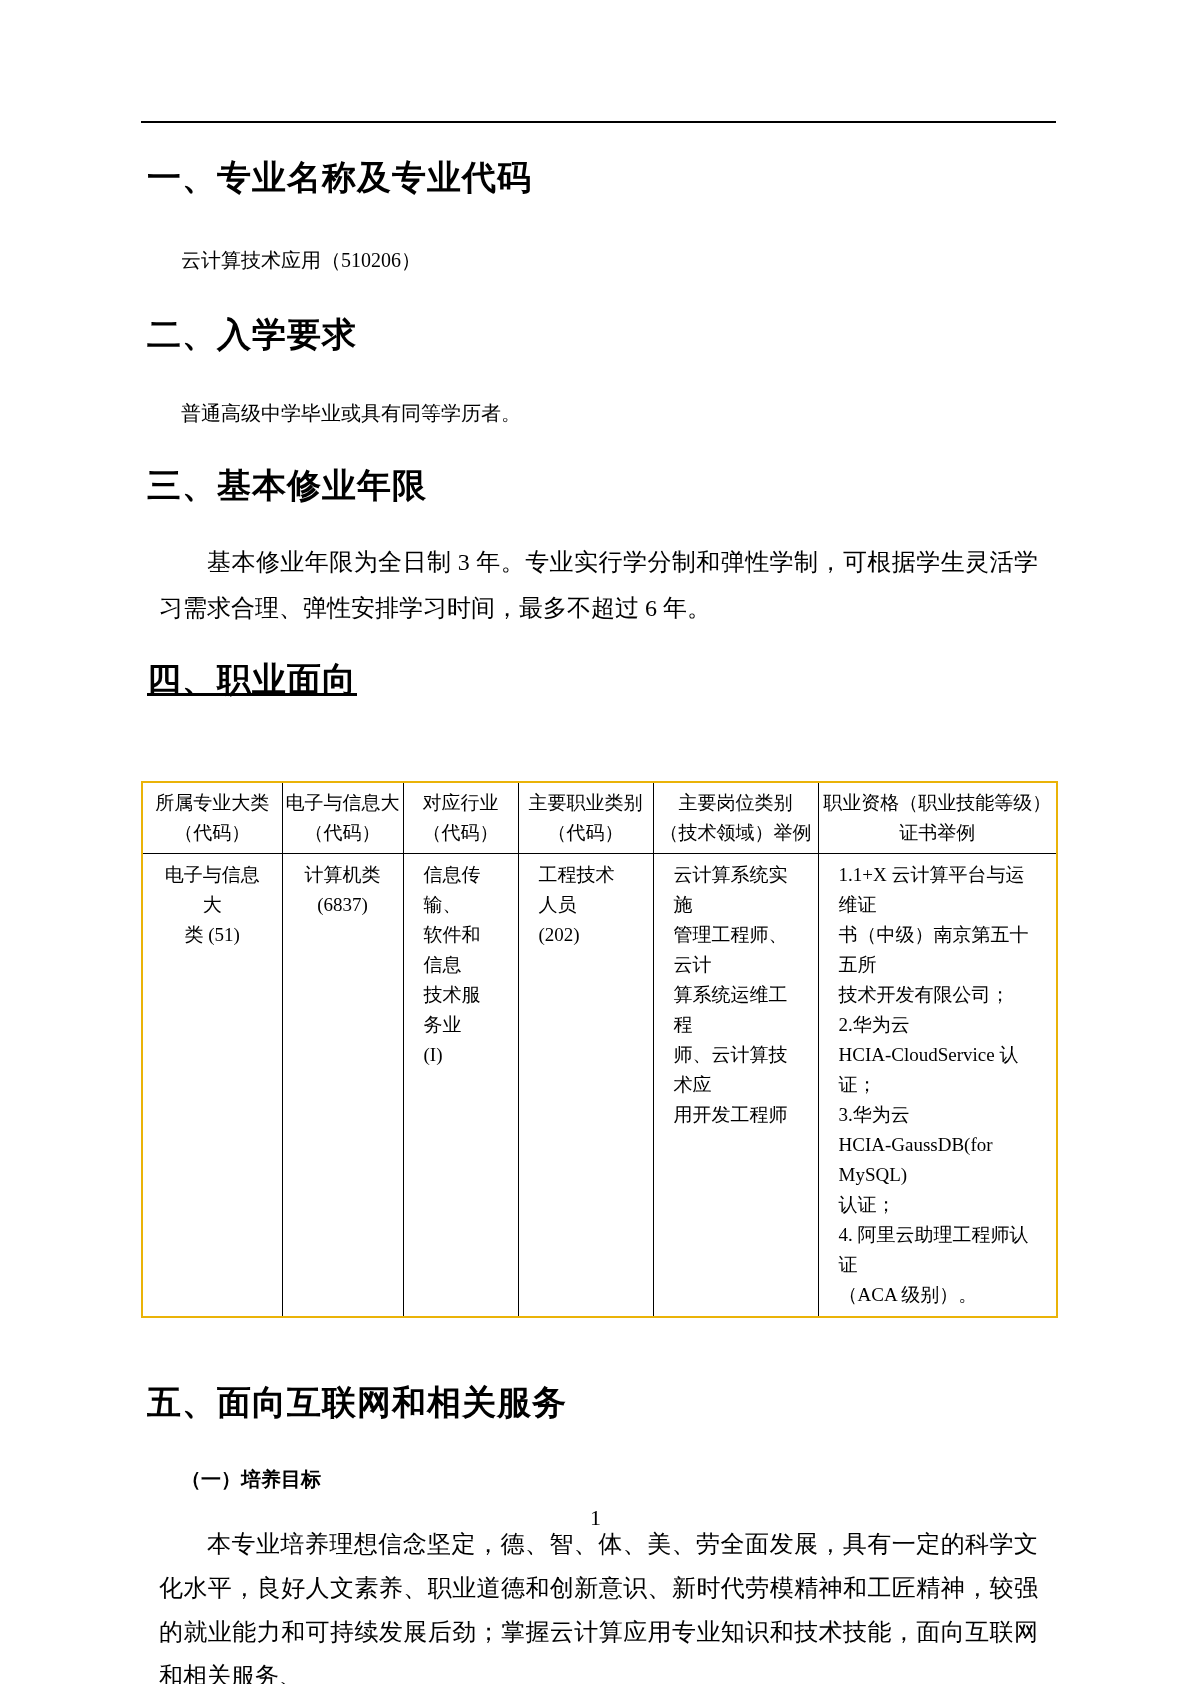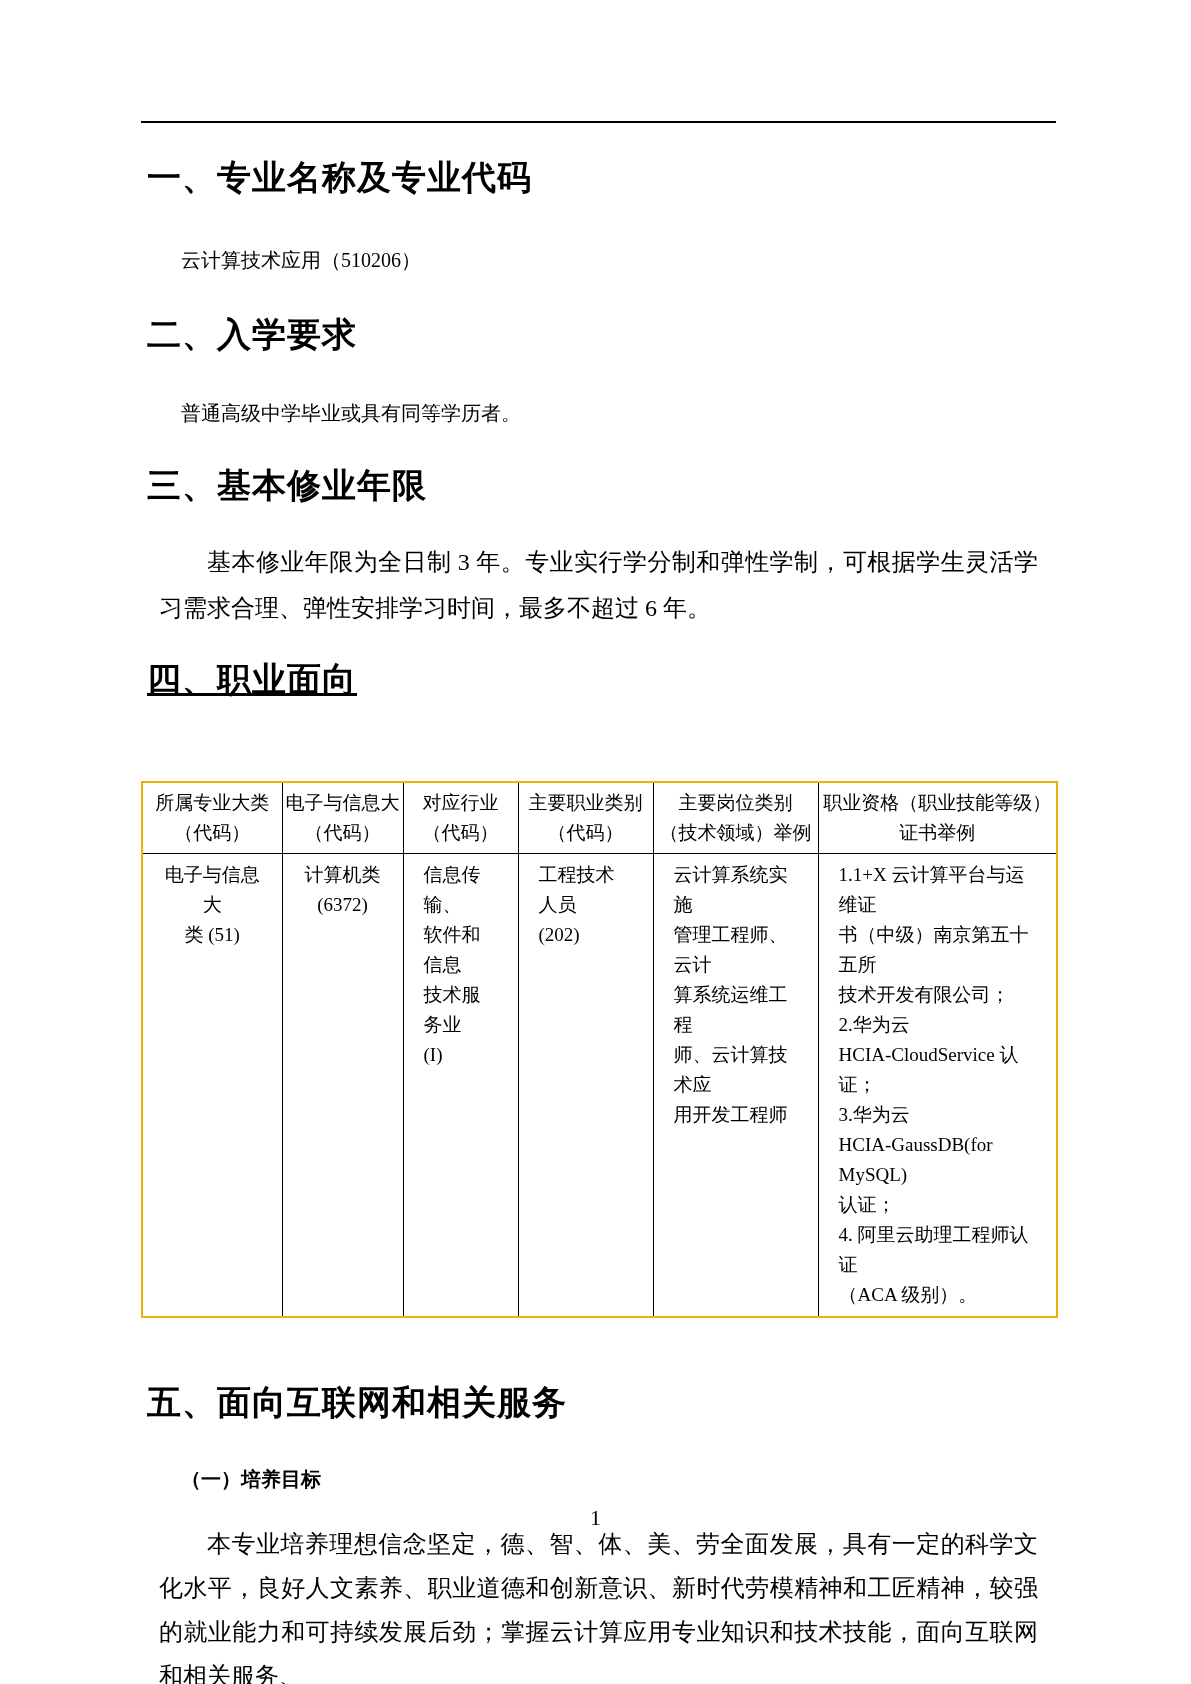--- a/index.html
+++ b/index.html
@@ -136,21 +136,21 @@
 （技术领域）举例</th>
           <th>职业资格（职业技能等级）
 证书举例</th>
         </tr>
       </thead>
       <tbody>
         <tr>
           <td class="c-center">电子与信息大
 类 (51)</td>
           <td class="c-center">计算机类
-(6372)</td>
+(6837)</td>
           <td>信息传输、
 软件和信息
 技术服务业
 (I)</td>
           <td>工程技术人员
 (202)</td>
           <td>云计算系统实施
 管理工程师、云计
 算系统运维工程
 师、云计算技术应

